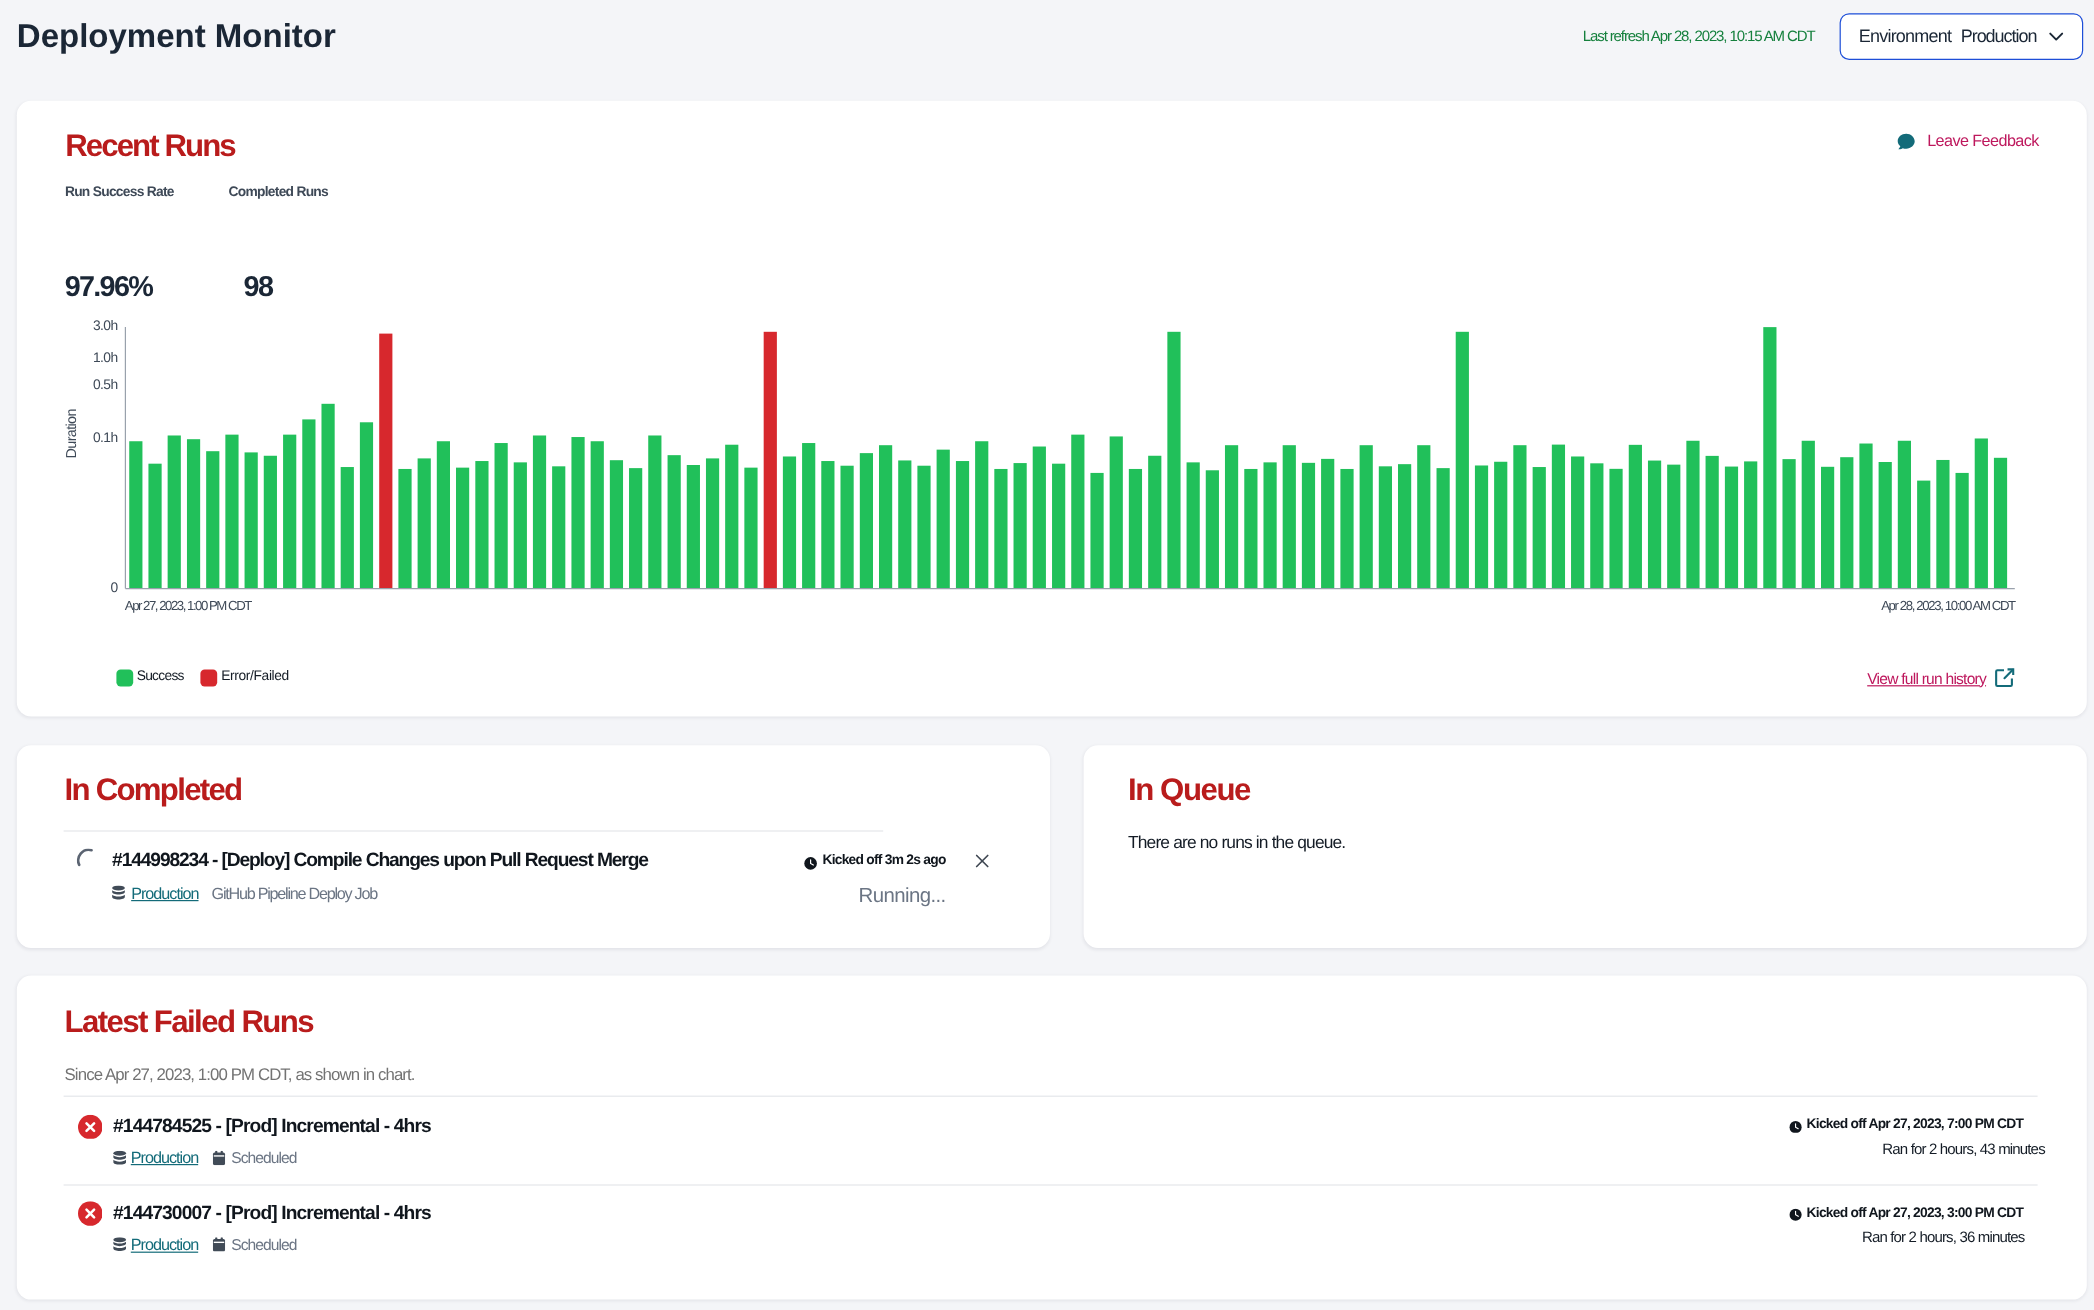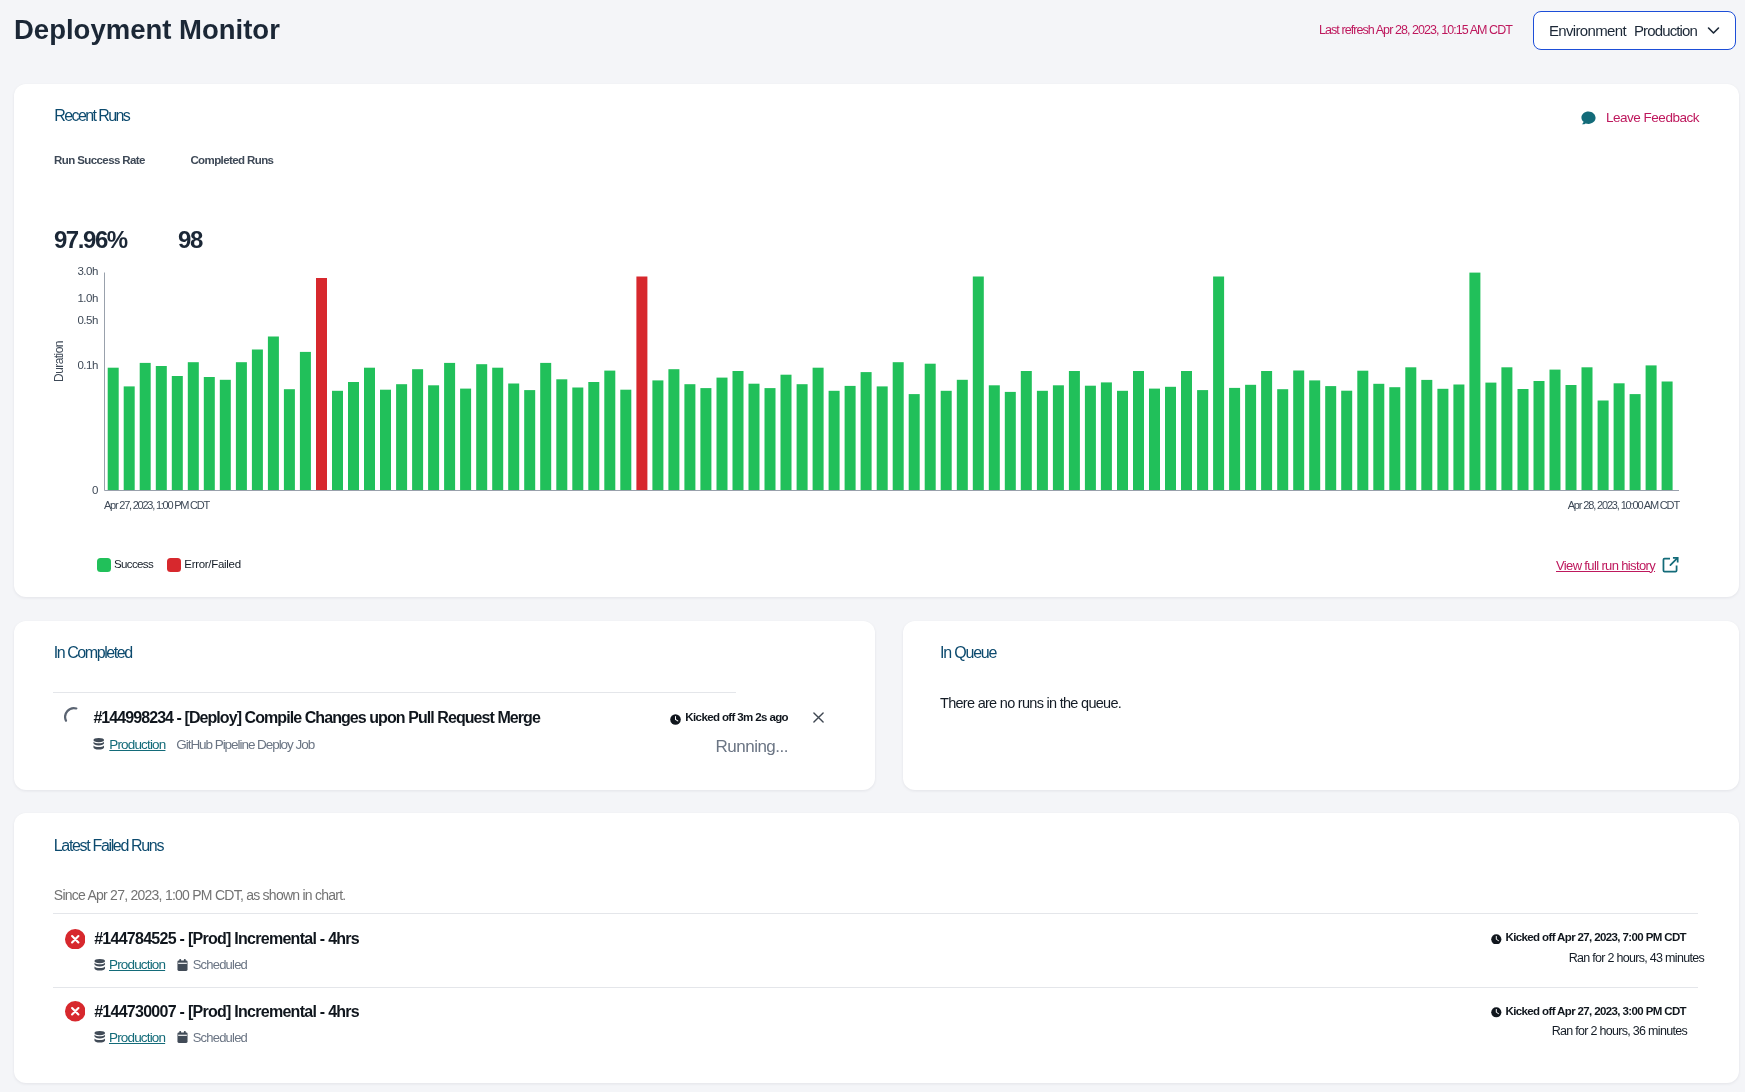--- a/index.html
+++ b/index.html
@@ -1,47 +1,47 @@
 <!DOCTYPE html>
 <html><head><meta charset="utf-8"><title>Deployment Monitor</title>
 <style>
 * { margin:0; padding:0; box-sizing:border-box; }
 html,body { width:1745px; height:1092px; background:#f4f5f8; font-family:"Liberation Sans",sans-serif; position:relative; overflow:hidden; }
 .abs { position:absolute; line-height:1; white-space:pre; }
 .card { position:absolute; background:#fff; border-radius:12px; box-shadow:0 1px 3px rgba(20,30,50,.08); }
-.h2 { font-size:16px; font-weight:normal; color:#0c4a6e; }
+.h2 { font-size:26px; font-weight:bold; color:#b91c1c; }
 .teal { color:#be185d; }
 .statlab { font-size:11.5px; font-weight:bold; color:#3e4957; letter-spacing:-0.6px; }
 .statval { font-size:24px; font-weight:bold; color:#1b2736; letter-spacing:-1.42px;margin-top:46px; }
 .divider { position:absolute; height:1px; background:#e4e6ea; }
 .runtitle { font-size:16px; font-weight:bold; color:#10161d; letter-spacing:-0.8px; }
 .meta { font-size:13.5px; color:#6b7584; letter-spacing:-0.9px; }
 .plink { color:#136b79; text-decoration:underline; letter-spacing:-0.84px; font-size:13.5px; }
 .kick { font-size:11.5px; font-weight:bold; color:#10161d; letter-spacing:-0.62px; }
 .ran { font-size:12.5px; color:#141c26; letter-spacing:-0.7px; }
 </style></head>
 <body>
 <div class="abs" style="left:14px;top:16.1px;font-size:27.5px;font-weight:bold;color:#1b2736">Deployment Monitor</div>
-<div class="abs" style="left:1319px;top:23.8px;font-size:12.5px;color:#be185d;letter-spacing:-0.93px">Last refresh Apr 28, 2023, 10:15 AM CDT</div>
+<div class="abs" style="left:1319px;top:23.8px;font-size:12.5px;color:#15803d;letter-spacing:-0.93px">Last refresh Apr 28, 2023, 10:15 AM CDT</div>
 <div class="abs" style="left:1533px;top:10.5px;width:203px;height:39px;background:#fff;border:1px solid #1d4ed8;border-radius:8px;display:flex;align-items:center;padding:0 13px 0 15px;font-size:15px;color:#1b2736">
   <span style="letter-spacing:-0.66px">Environment</span><span style="width:8px"></span><span style="letter-spacing:-0.87px">Production</span><svg width="17" height="17" viewBox="0 0 24 24" style="margin-left:auto">
       <path d="M5 8.5l7 7 7-7" fill="none" stroke="#1b2736" stroke-width="2.3" stroke-linecap="round" stroke-linejoin="round"></path>
     </svg>
 </div>
 
 <div class="card" style="left:14px;top:84px;width:1725px;height:513px">
   <div class="abs h2" style="left:40.3px;top:24.05px;letter-spacing:-1.6px">Recent Runs</div>
   <svg class="abs" style="left:1566px;top:25.5px" width="17" height="17" viewBox="0 0 24 24">
       <path fill="#136b79" d="M12 2C6.5 2 2 5.8 2 10.5c0 2.4 1.2 4.6 3.1 6.1-.3 1.2-1 2.6-2.3 3.6 2.1.3 3.9-.4 5.1-1.2 1.3.4 2.7.6 4.1.6 5.5 0 10-3.8 10-8.6S17.5 2 12 2z"></path>
     </svg>
   <div class="abs teal" style="left:1592px;top:27px;font-size:13.5px;letter-spacing:-0.49px">Leave Feedback</div>
   <div class="abs statlab" style="left:40.1px;top:71.4px">Run Success Rate</div>
   <div class="abs statval" style="left:39.9px;top:98.3px">97.96%</div>
   <div class="abs statlab" style="left:176.4px;top:71.4px">Completed Runs</div>
-  <div class="abs statval" style="left:164px;top:98.3px">98</div>
+  <div class="abs statval" style="left:189px;top:98.3px">98</div>
 
   <svg class="abs" style="left:26px;top:174px" width="1670" height="262" viewBox="0 0 1670 262" font-family="Liberation Sans,sans-serif">
     <text x="23" y="103.5" transform="rotate(-90 23 103.5)" text-anchor="middle" font-size="12" fill="#3e4957" letter-spacing="-0.55">Duration</text>
     <g font-size="11.5" fill="#3e4957" text-anchor="end" letter-spacing="-0.45">
       <text x="58" y="17">3.0h</text>
       <text x="58" y="44">1.0h</text>
       <text x="58" y="66">0.5h</text>
       <text x="58" y="110.5">0.1h</text>
       <text x="58" y="235.5">0</text>
     </g>

